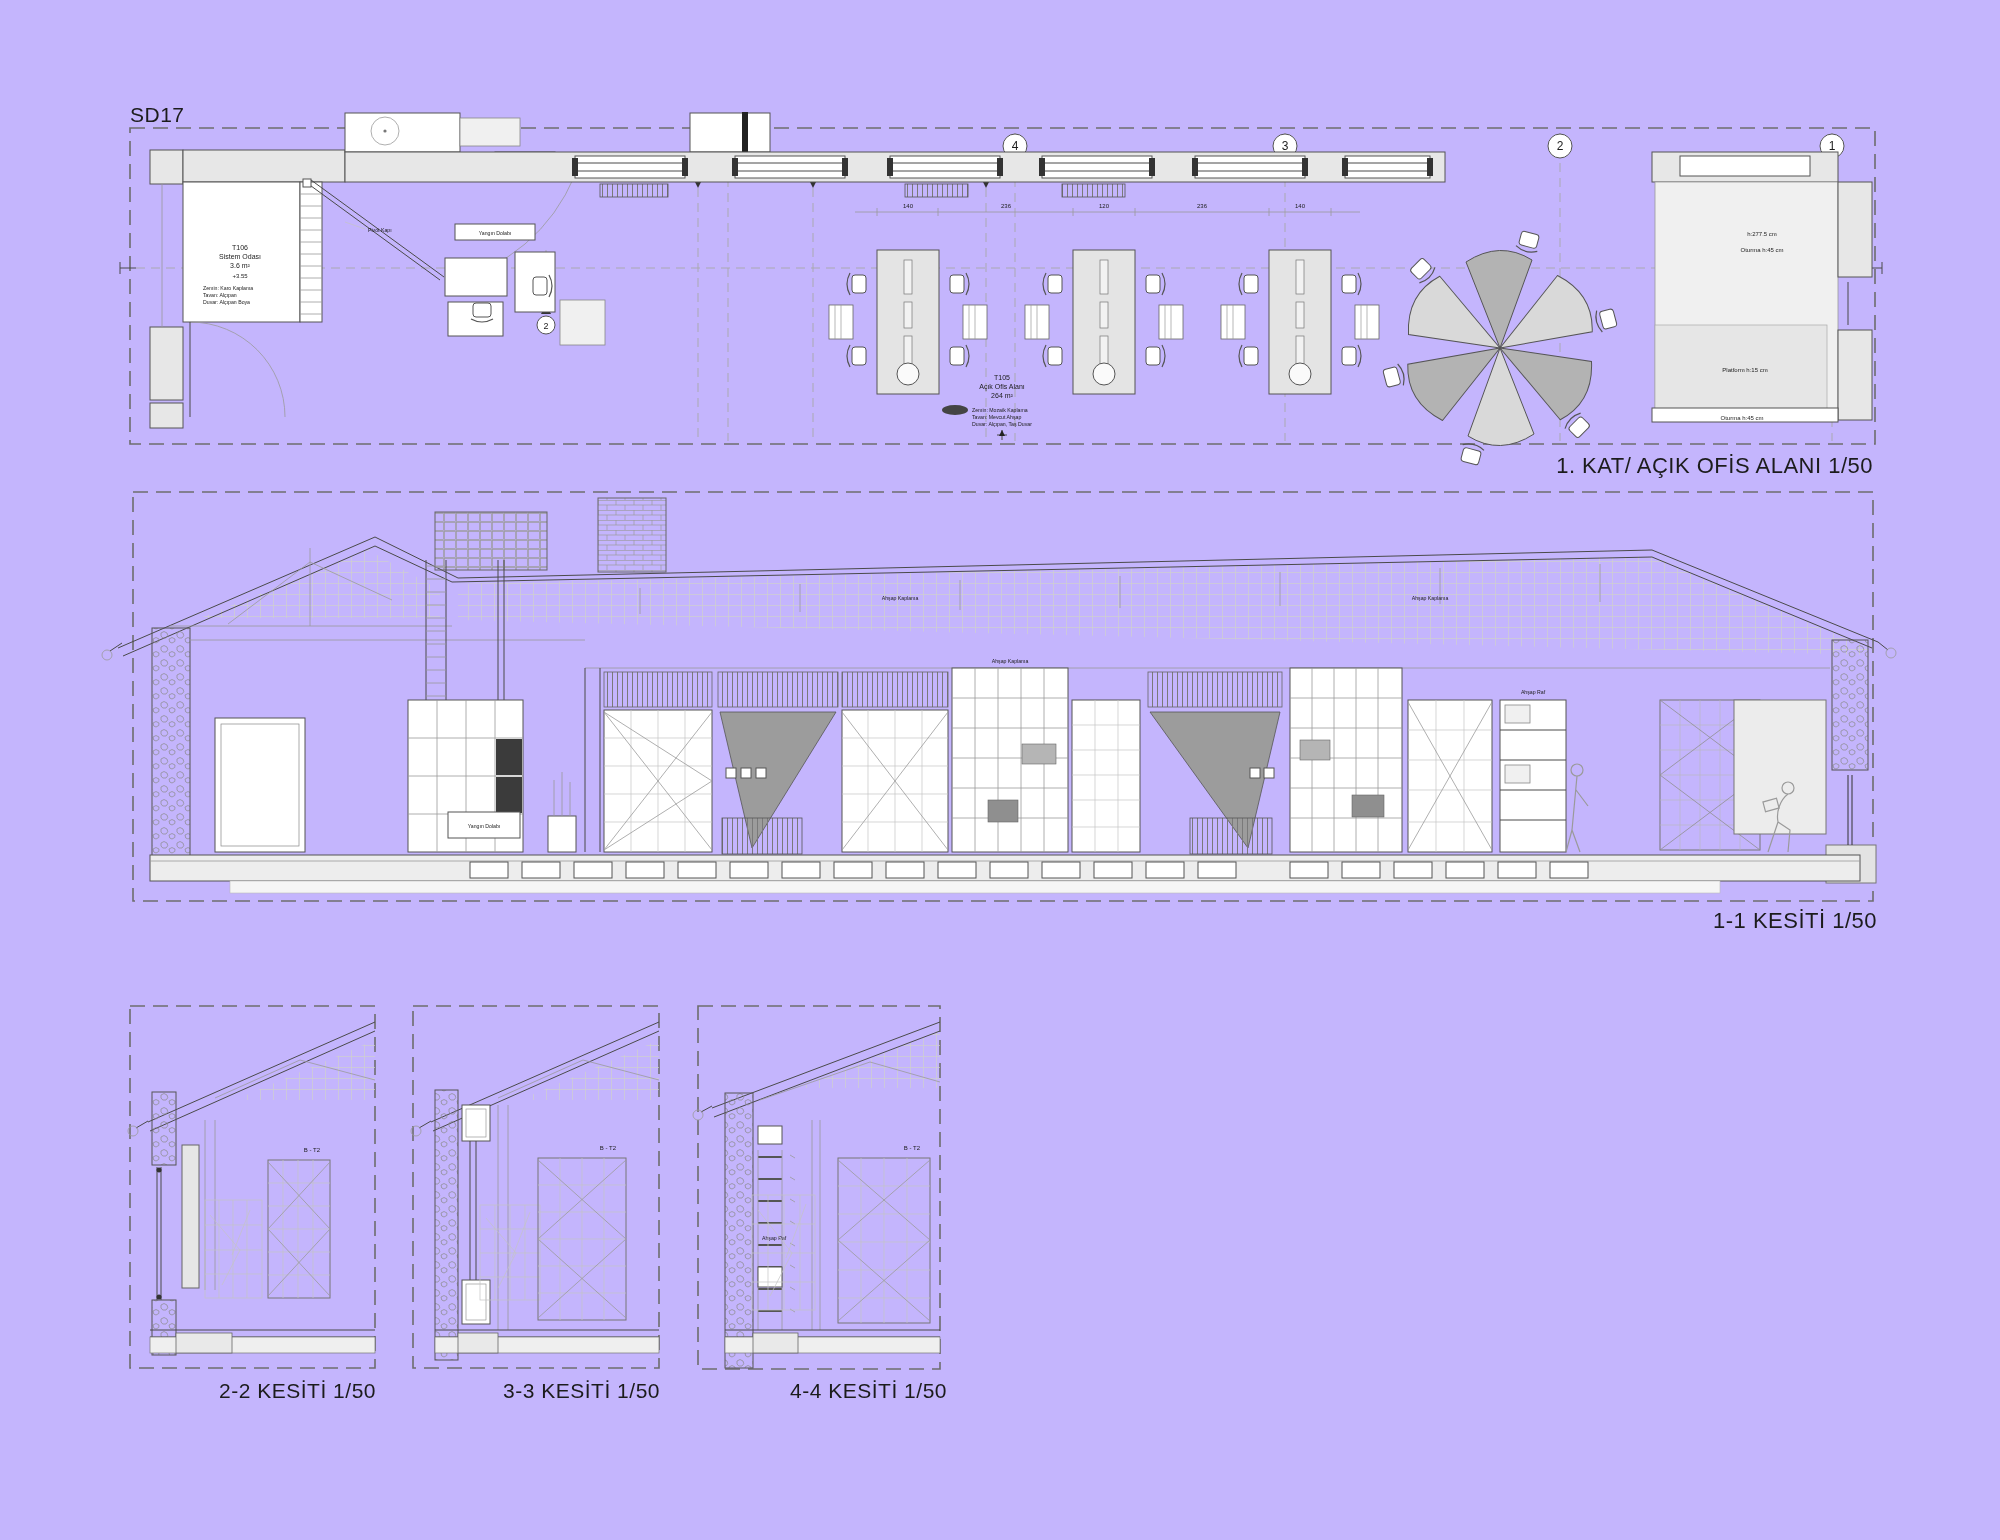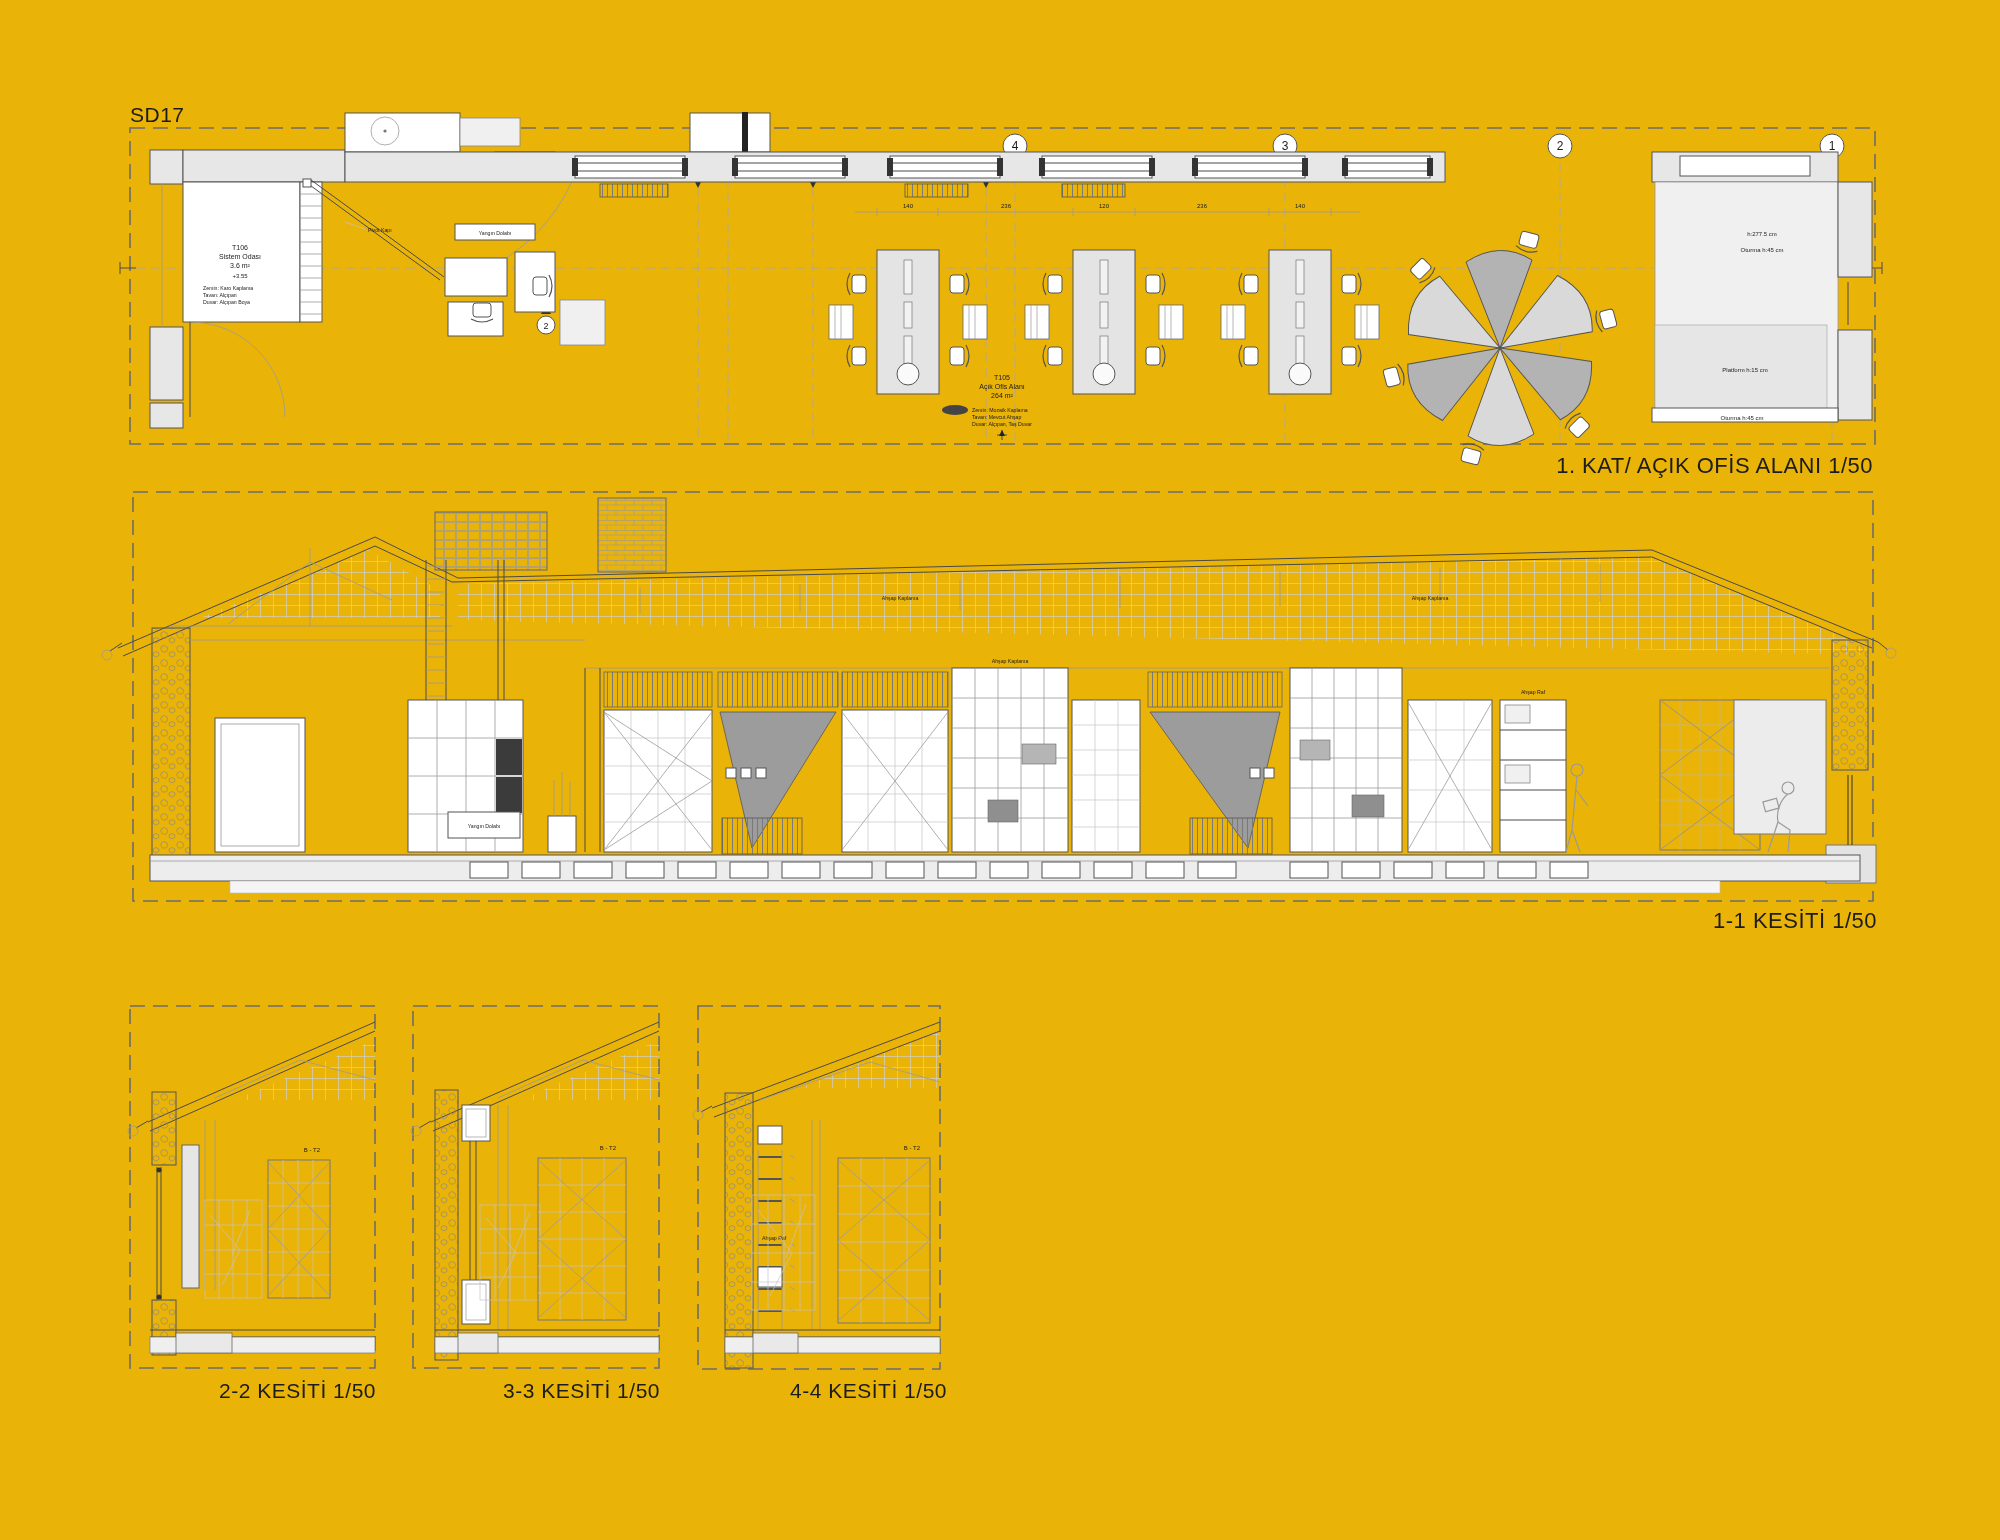--- a/index.html
+++ b/index.html
@@ -1,16 +1,16 @@
 <!DOCTYPE html>
 <html><head>
 <meta charset="utf-8">
 <style>
   html,body{margin:0;padding:0;background:#fff;}
-  .sheet{position:relative;width:2000px;height:1540px;background:#eab308;overflow:hidden;}
+  .sheet{position:relative;width:2000px;height:1540px;background:#c4b5fd;overflow:hidden;}
   svg{position:absolute;left:0;top:0;}
   text{font-family:"Liberation Sans","DejaVu Sans",sans-serif;fill:#1c1c1c;}
   .s22{font-size:22px;letter-spacing:.5px;}
   .s21{font-size:21px;letter-spacing:.5px;}
   .s12{font-size:12px;}
   .s9{font-size:9px;}
   .s7{font-size:7px;}
   .s6{font-size:6px;}
   .s5{font-size:5.2px;}
   .mid{text-anchor:middle;}

